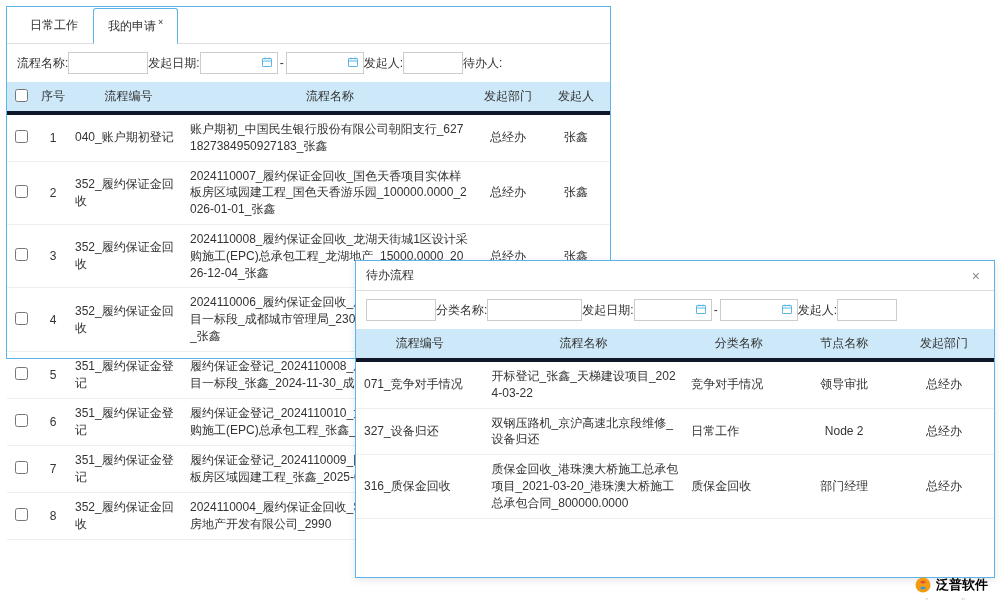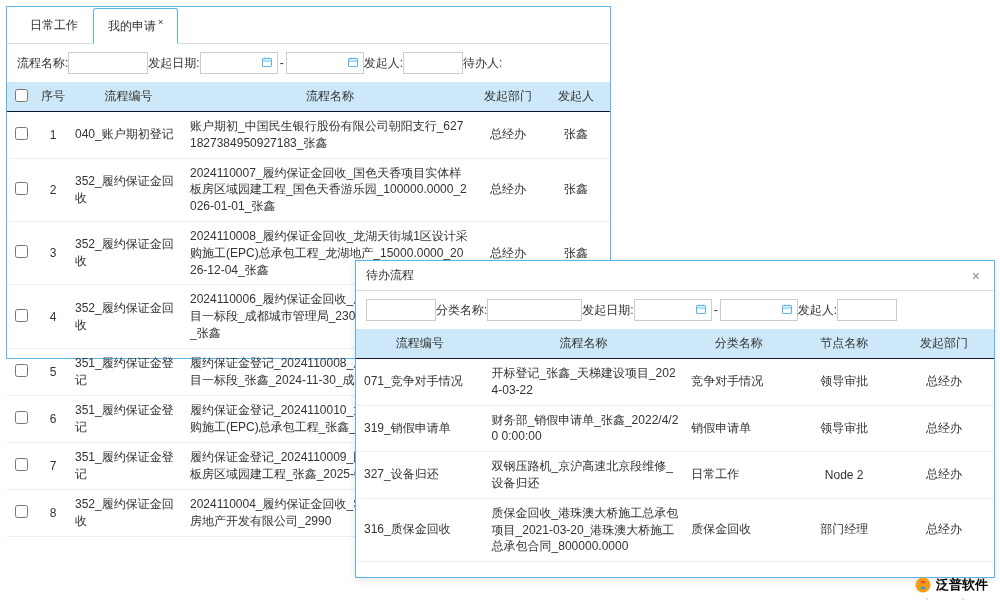--- a/index.html
+++ b/index.html
@@ -20,21 +20,21 @@
     
     .filter-bar { display: flex; align-items: center; padding: 8px 10px; flex-wrap: wrap; }
     .filter-bar label { white-space: nowrap; }
     .filter-input { border: 1px solid #ccc; height: 22px; padding: 0 4px; width: 80px; }
     .date-wrap { display: inline-flex; align-items: center; border: 1px solid #ccc; height: 22px; padding: 0 4px; }
     .date-wrap input { border: none; width: 56px; outline: none; }
     .cal-icon { color: #5bb5e8; font-size: 12px; cursor: pointer; }
     .sep { margin: 0 2px; }
     
     table { width: 100%; border-collapse: collapse; table-layout: fixed; }
-    th { background: #cde8f8; font-weight: normal; padding: 6px 4px; text-align: center; border-bottom: 1px solid #0f172a; color: #333; font-size: 12px; }
+    th { background: #cde8f8; font-weight: normal; padding: 6px 4px; text-align: center; border-bottom: 4px solid #0f172a; color: #333; font-size: 12px; }
     td { padding: 6px 4px; border-bottom: 1px solid #eee; text-align: center; font-size: 12px; vertical-align: middle; }
     td.left { text-align: left; }
     .row-check { width: 28px; }
     .col-seq { width: 36px; }
     .col-code { width: 115px; }
     .col-name { width: auto; }
     .col-dept { width: 68px; }
     .col-init { width: 68px; }
     .name-cell { line-height: 1.4; word-break: break-all; }
     
@@ -231,27 +231,20 @@
     </thead>
     <tbody id="overlay-tbody">
         <tr>
           <td class="left">071_竞争对手情况</td>
           <td class="left name-cell">开标登记_张鑫_天梯建设项目_2024-03-22</td>
           <td class="left">竞争对手情况</td>
           <td>领导审批</td>
           <td>总经办</td>
         </tr>
         <tr>
-          <td class="left">319_销假申请单</td>
-          <td class="left name-cell">财务部_销假申请单_张鑫_2022/4/20 0:00:00</td>
-          <td class="left">销假申请单</td>
-          <td>领导审批</td>
-          <td>总经办</td>
-        </tr>
-        <tr>
           <td class="left">327_设备归还</td>
           <td class="left name-cell">双钢压路机_京沪高速北京段维修_设备归还</td>
           <td class="left">日常工作</td>
           <td>Node 2</td>
           <td>总经办</td>
         </tr>
         <tr>
           <td class="left">316_质保金回收</td>
           <td class="left name-cell">质保金回收_港珠澳大桥施工总承包项目_2021-03-20_港珠澳大桥施工总承包合同_800000.0000</td>
           <td class="left">质保金回收</td>

